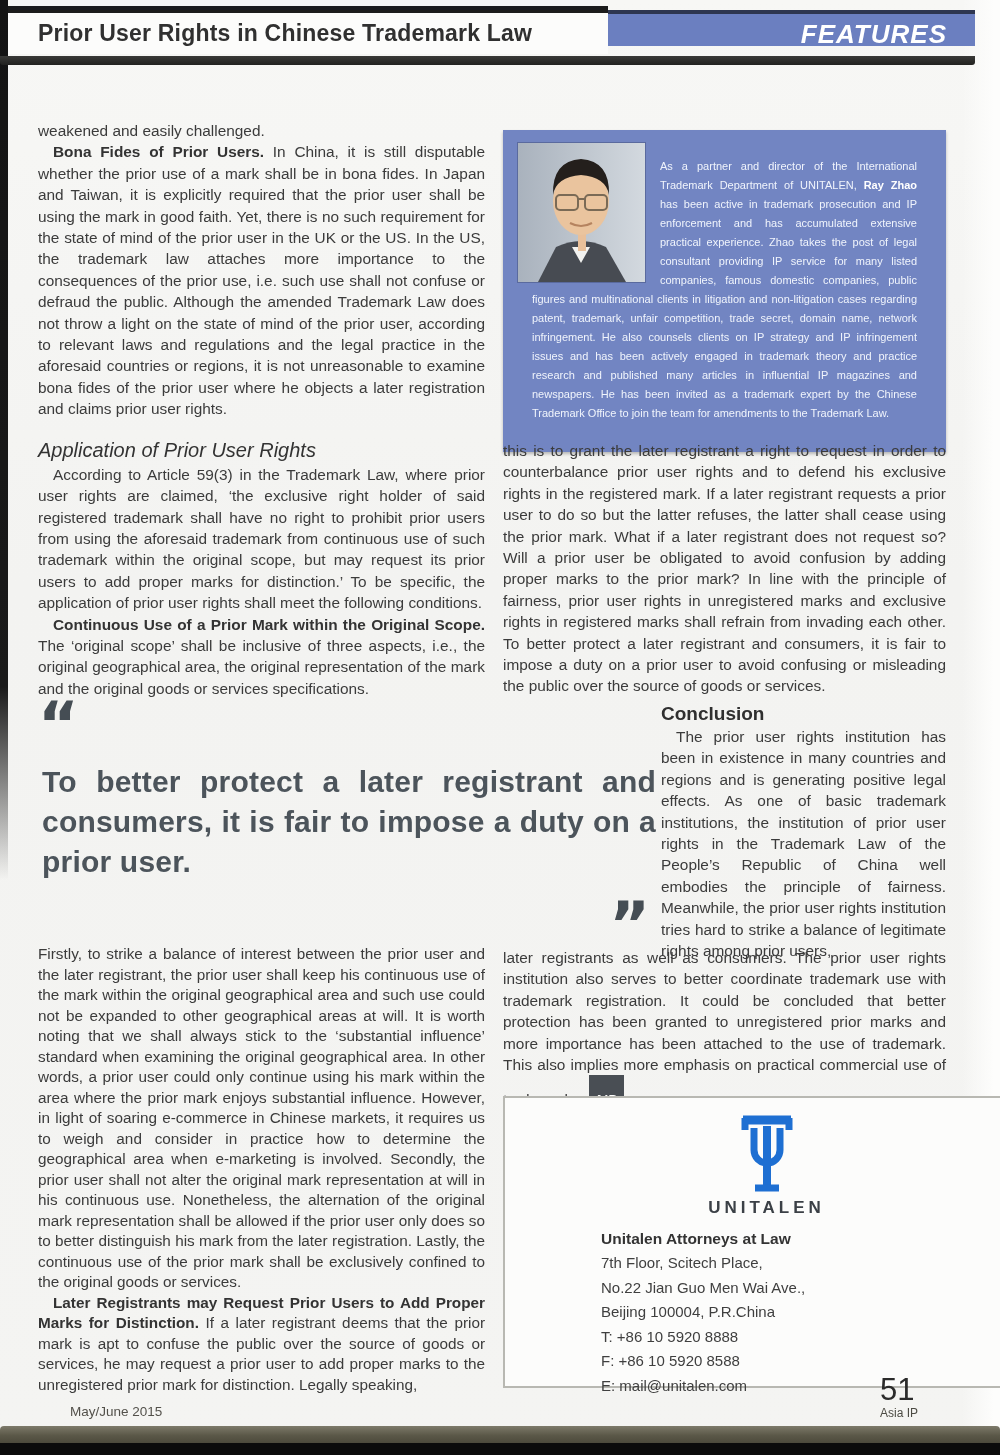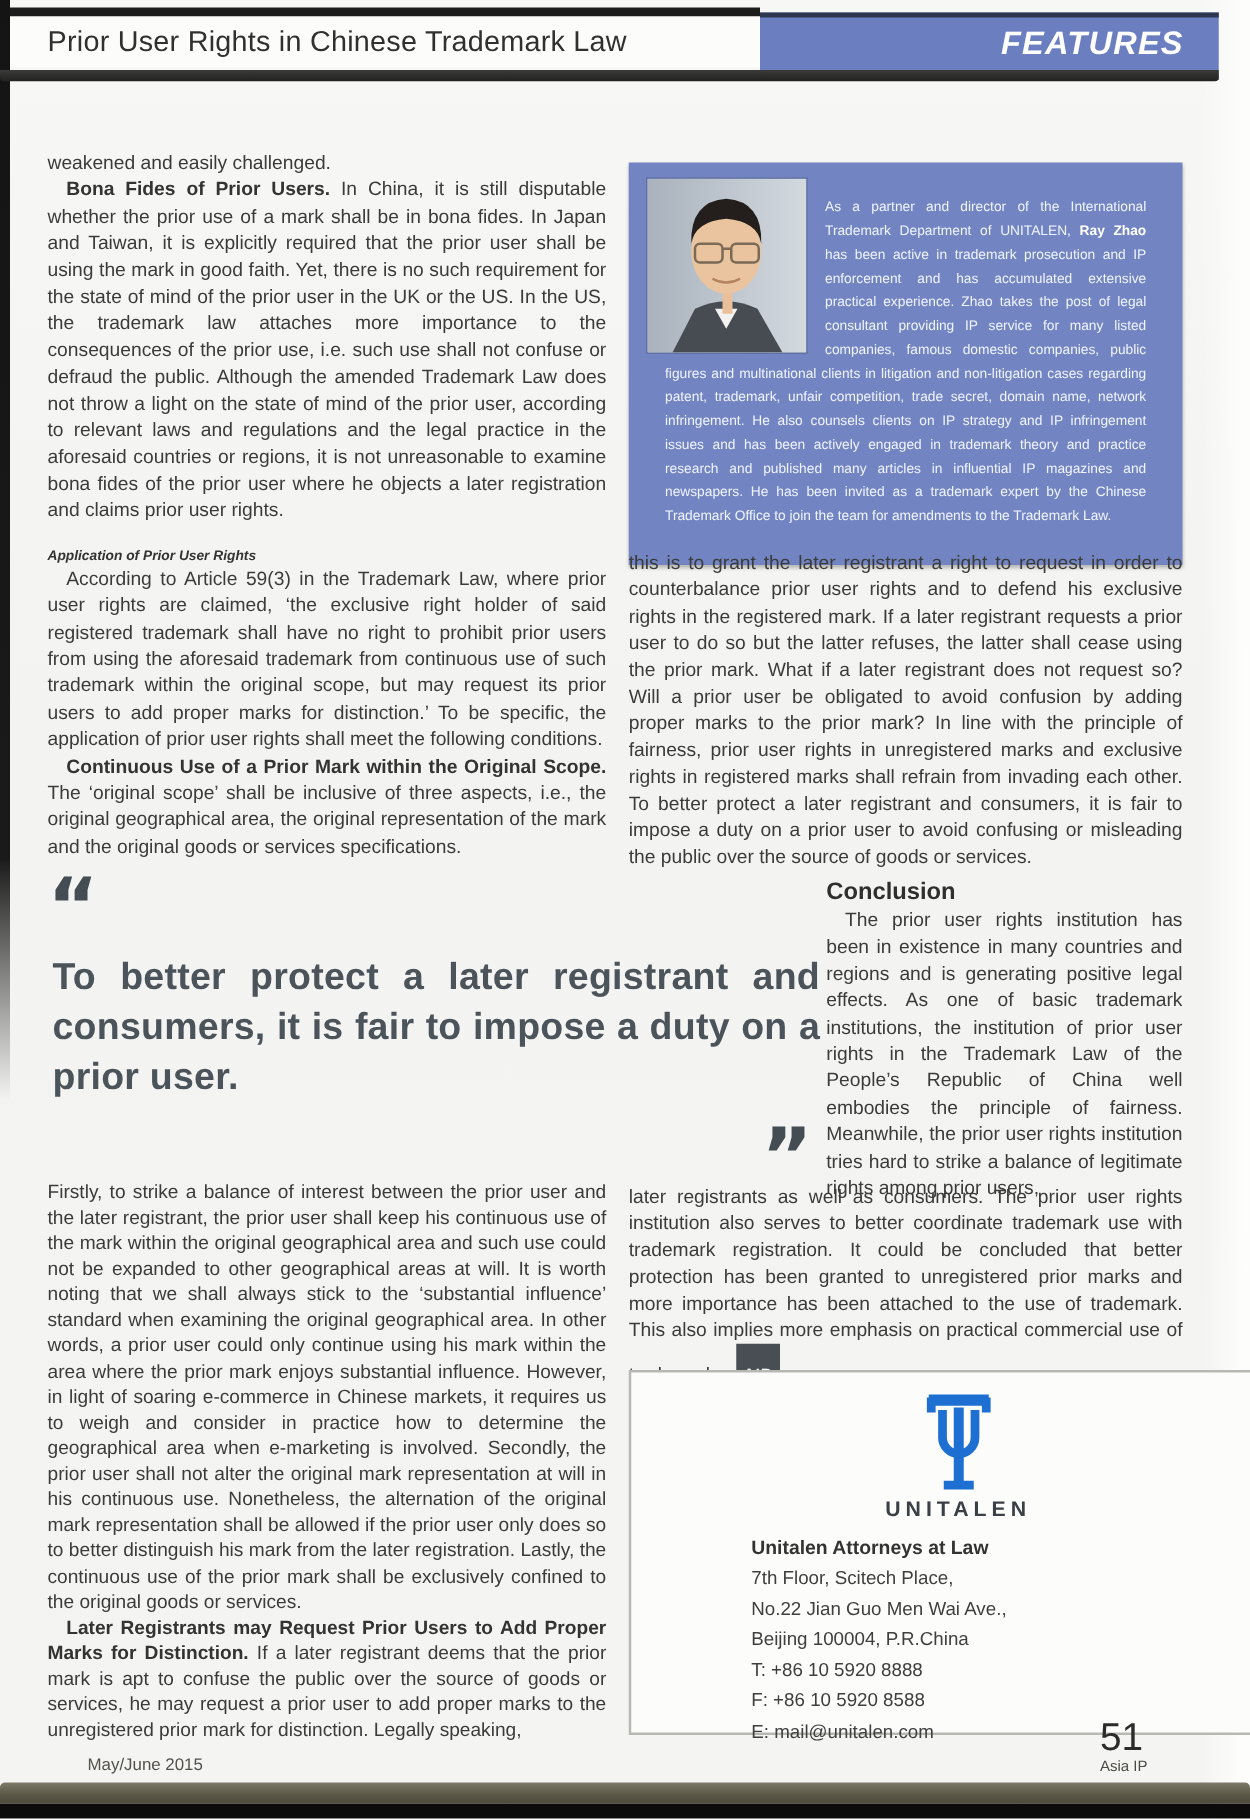--- a/index.html
+++ b/index.html
@@ -9,37 +9,37 @@
     font-family:"Liberation Sans",sans-serif;color:#3b3b3b;overflow:hidden;
   }
   
   .left-edge{position:absolute;left:0;top:0;width:8px;height:880px;
     background:linear-gradient(180deg,#141414 0%,#1a1a1a 78%,rgba(26,26,26,0) 100%);}
   .right-fade{position:absolute;right:0;top:0;width:38px;height:1455px;
     background:linear-gradient(90deg,rgba(253,253,252,0) 0%,#fdfdfc 85%);}
   
   .title-bar{position:absolute;left:8px;top:6px;width:600px;height:48px;
     background:#fcfcfb;border-top:7px solid #1c1c1c;box-sizing:border-box;}
-  .title-bar .t{display:block;padding-left:30px;line-height:40px;font-size:23px;color:#303030;letter-spacing:.2px;}
-  .features-banner{position:absolute;left:608px;top:10px;width:367px;height:54px;
+  .title-bar .t{display:block;padding-left:30px;line-height:40px;font-size:23px;color:#303030;letter-spacing:.2px;font-weight:bold;}
+  .features-banner{position:absolute;left:608px;top:10px;width:367px;height:36px;
     background:#6b7fc0;border-top:4px solid #2e3650;box-sizing:border-box;
     text-align:right;text-decoration:underline;}
   .features-banner .f{display:inline-block;margin-right:28px;line-height:40px;color:#ffffff;
     font-size:26px;font-weight:bold;font-style:italic;letter-spacing:1px;}
   .dark-band{position:absolute;left:0;top:56px;width:975px;height:9px;
     background:linear-gradient(180deg,#3a3a38,#222220);border-radius:0 0 3px 3px;}
   
   .col-left-top{position:absolute;left:38px;top:120px;width:447px;}
   .col-left-bottom{position:absolute;left:38px;top:944px;width:447px;}
   .col-right-p{position:absolute;left:503px;top:440px;width:443px;}
   .col-right-wide{position:absolute;left:503px;top:947px;width:443px;}
   .body-p{margin:0;font-size:15.4px;line-height:21.4px;text-align:justify;color:#3b3b3b;}
   .col-left-bottom .body-p{font-size:15.3px;line-height:20.5px;}
   .indent{text-indent:15px;}
-  .sec-heading{margin:19px 0 2px 0;font-size:11px;font-weight:bold;font-style:italic;color:#333;}
+  .sec-heading{margin:19px 0 2px 0;font-size:20px;font-weight:normal;font-style:italic;color:#333;}
   .lead{font-weight:bold;color:#333;}
   
   .bio-box{position:absolute;left:503px;top:130px;width:443px;min-height:263px;
     background:#7285c2;box-sizing:border-box;padding:11px 13px 13px 13px;
     box-shadow:0 2px 3px rgba(0,0,0,.25);}
   .bio-box p{margin:16px;font-size:11px;line-height:19px;text-align:justify;color:#f0f4fc;}
   .bio-photo{float:left;width:127px;height:139px;margin:2px 15px 6px 2px;
     background:#b9c2cb;box-shadow:0 0 0 1px #5a6a9e;}
   .bio-name{font-weight:bold;color:#ffffff;}
   

